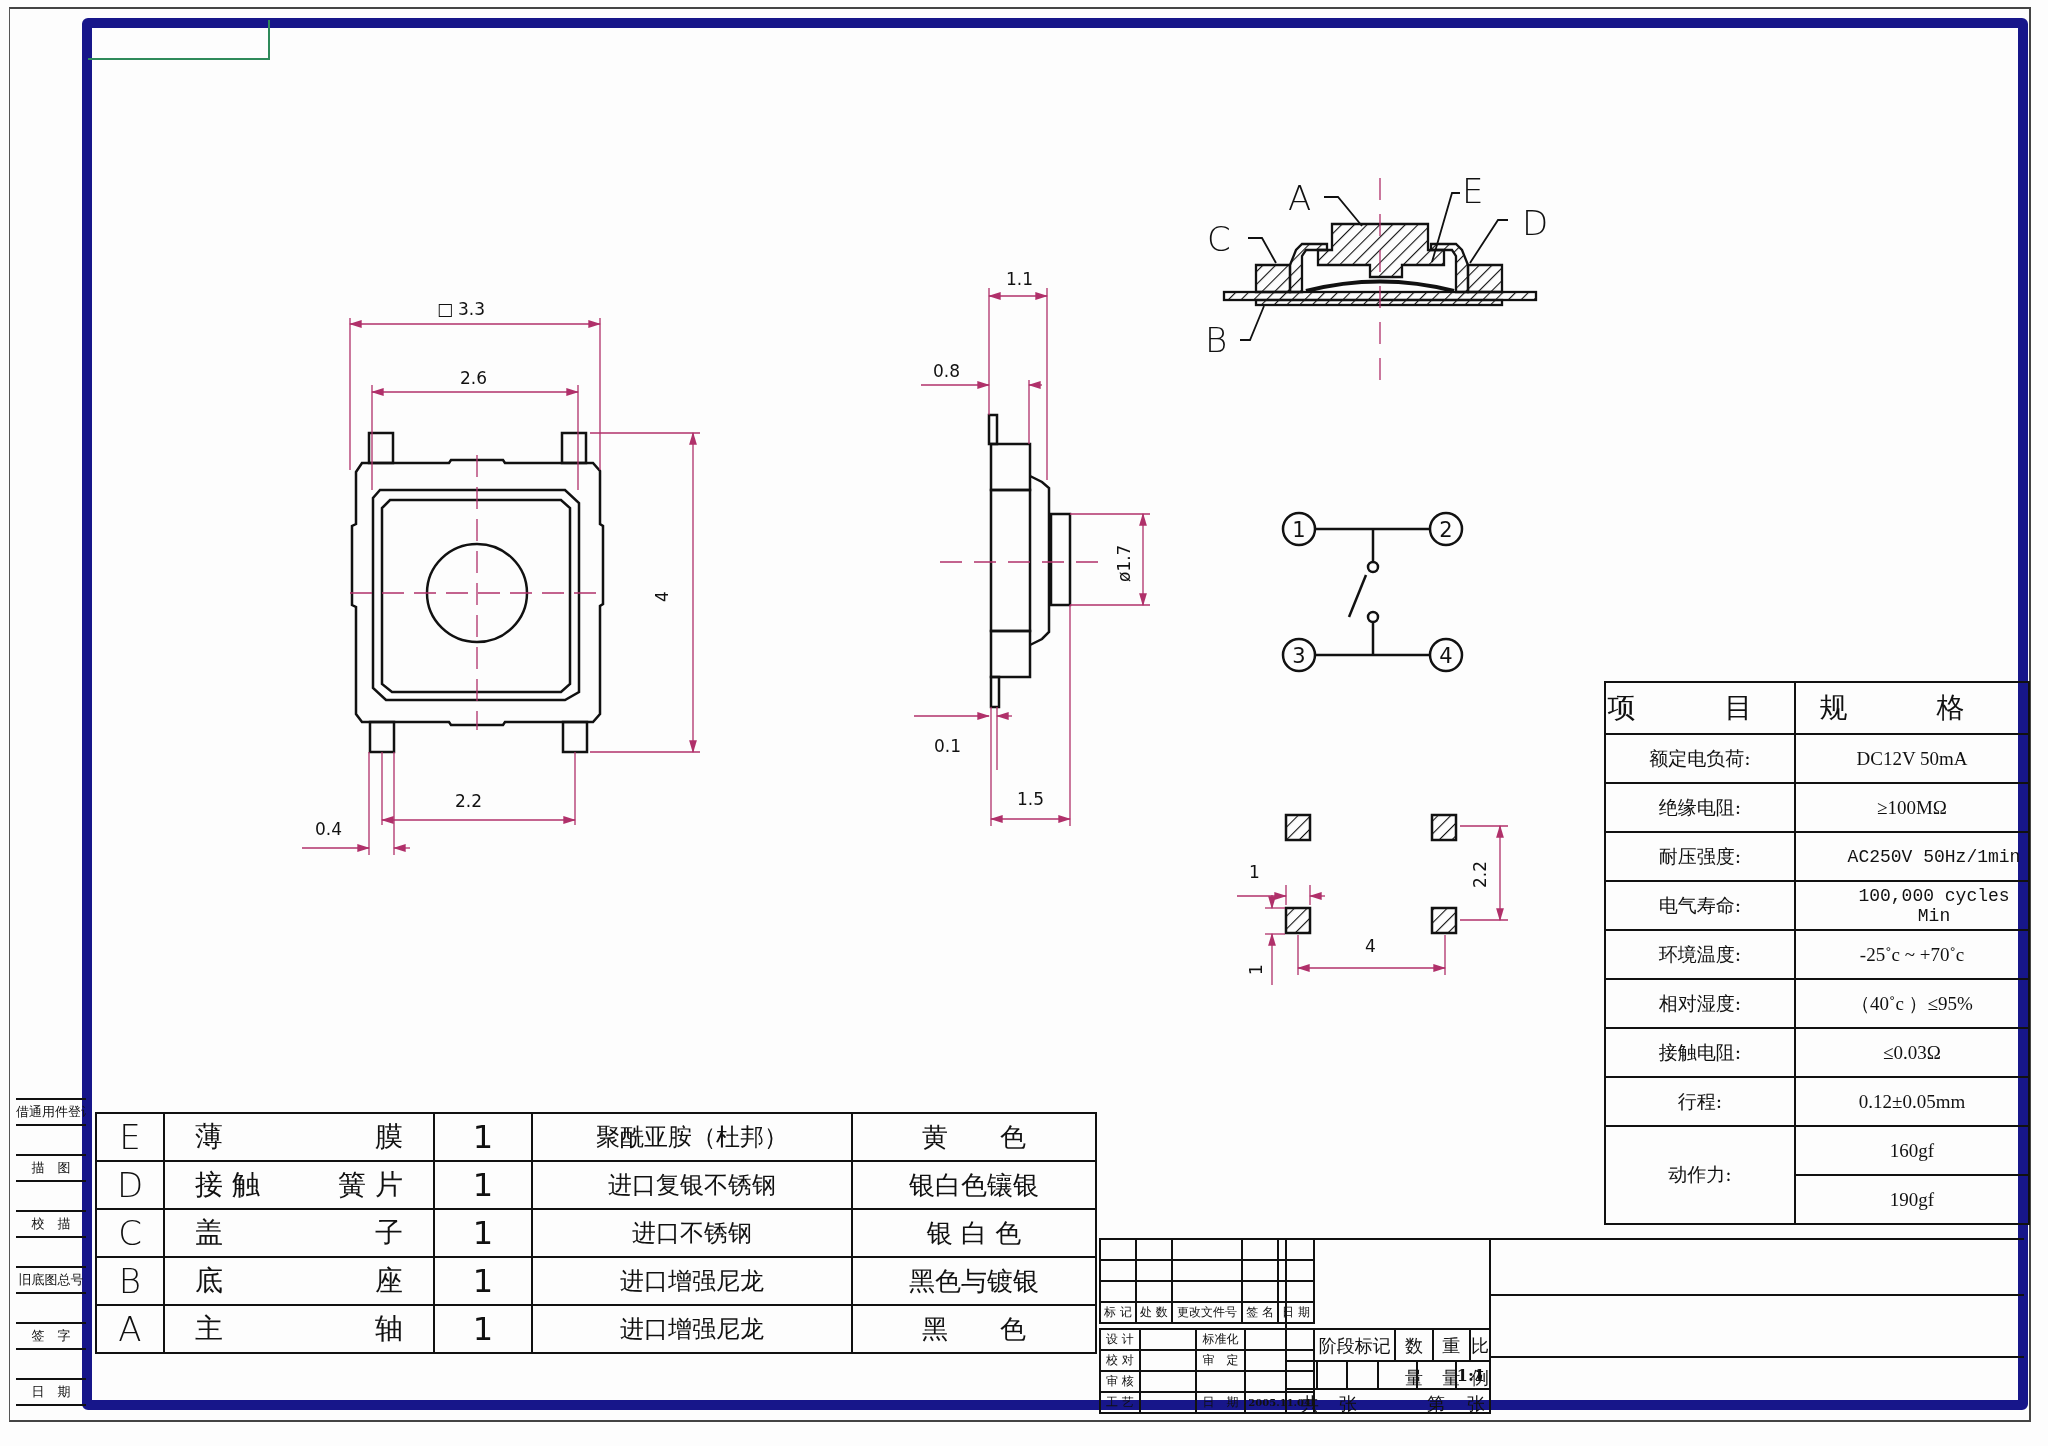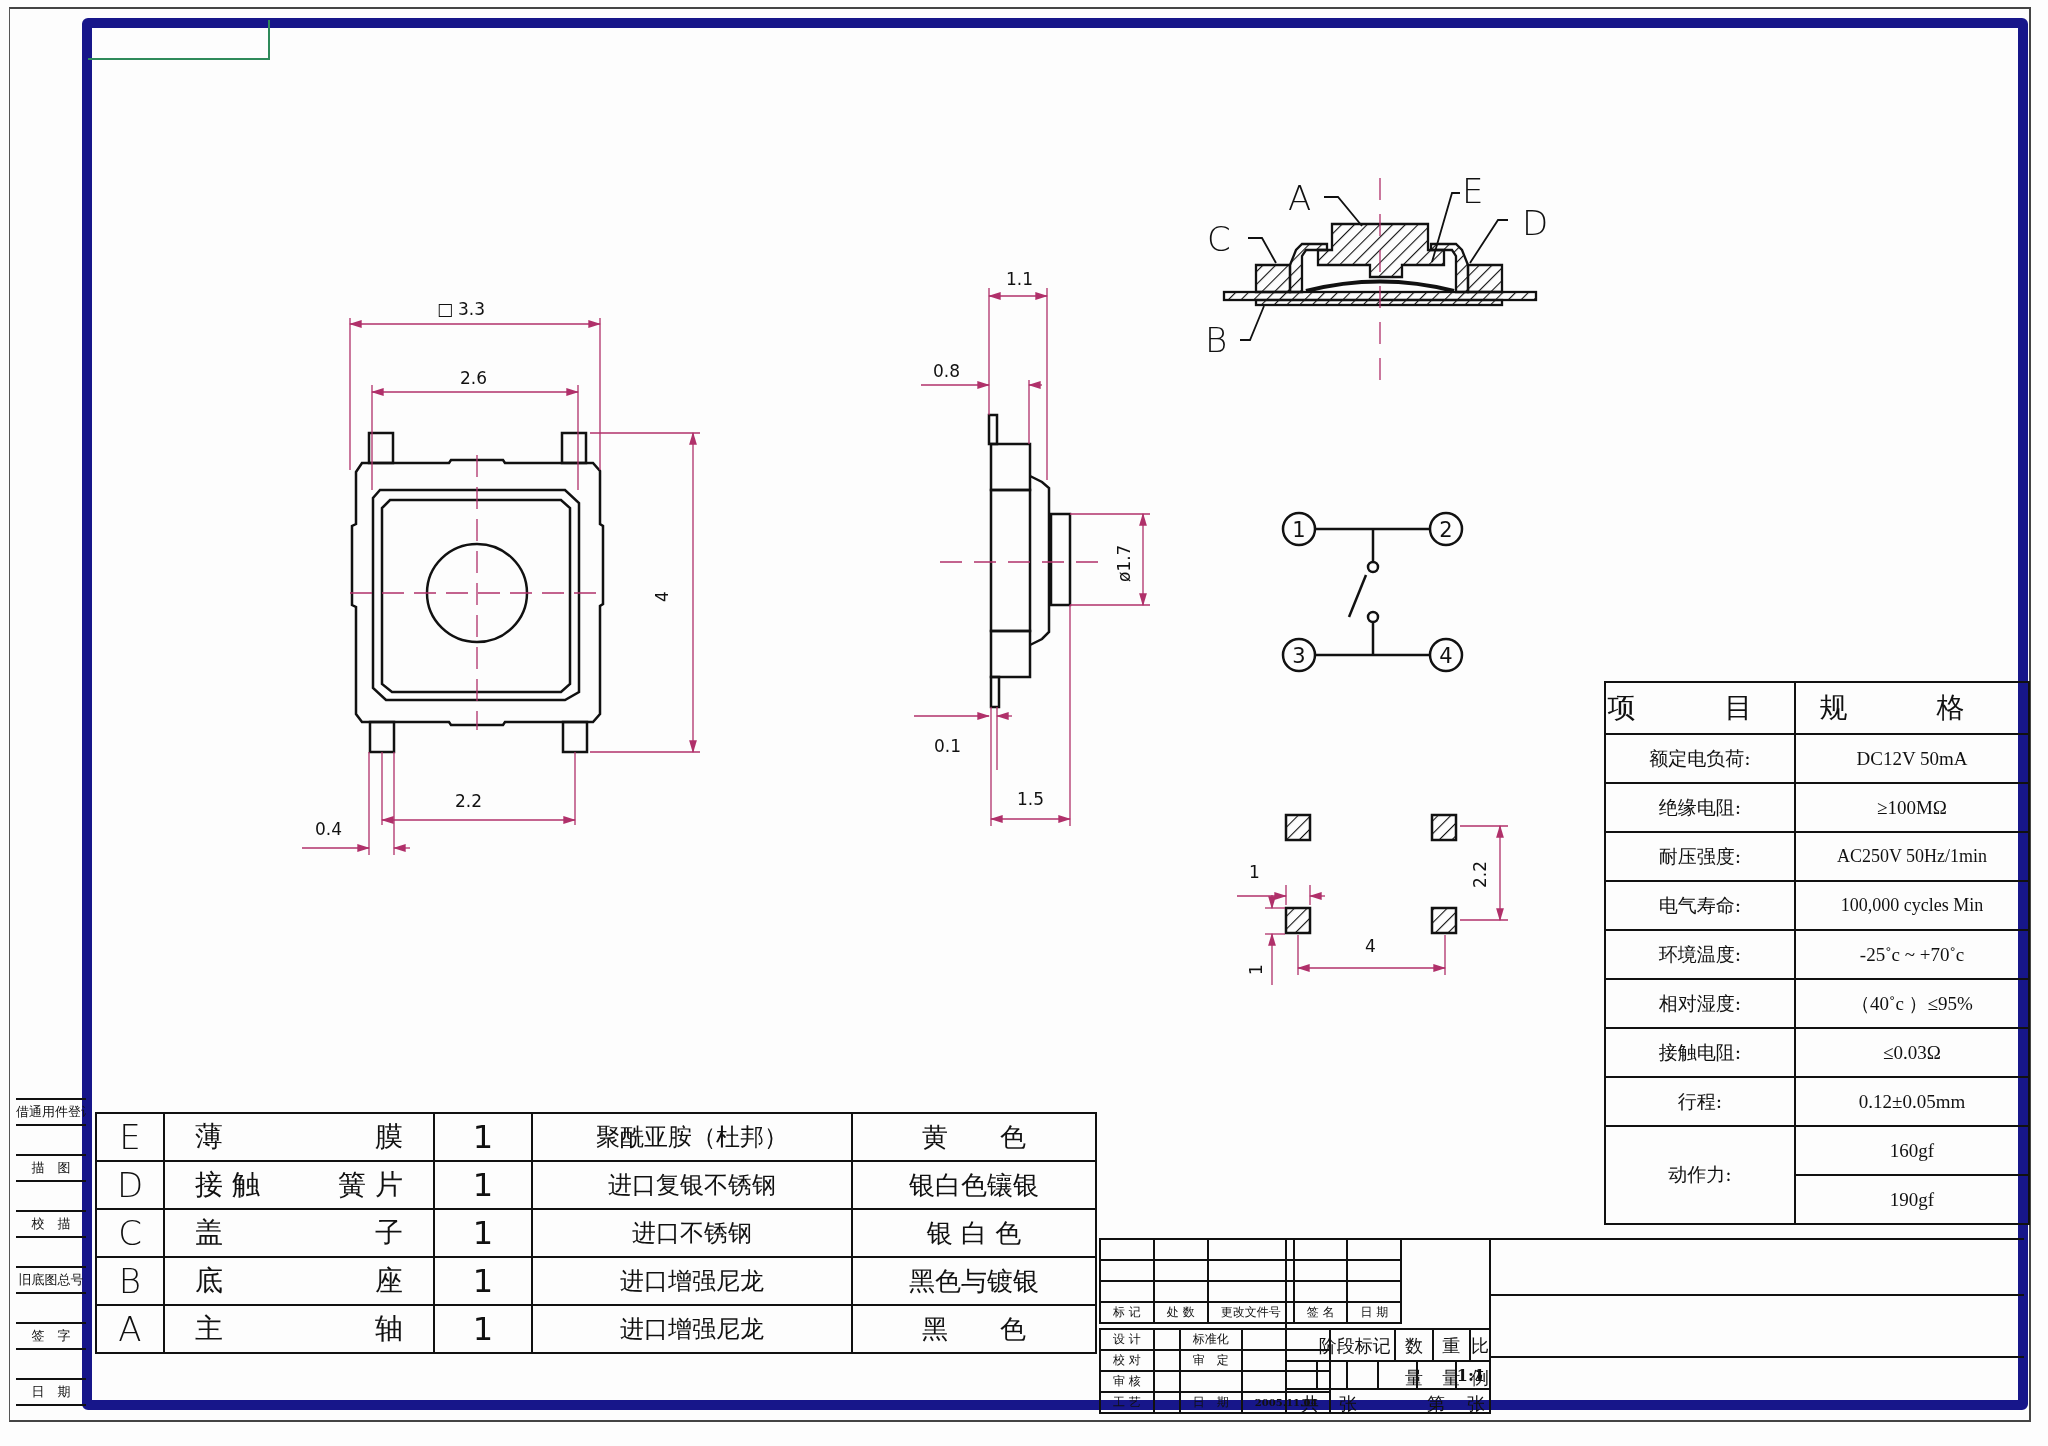--- a/index.html
+++ b/index.html
@@ -31,24 +31,24 @@
   .bom td.col { font-size:26px; }
   .bom tr.head td { font-size:32px; height:44px; }
   .spread { display:flex; justify-content:space-between; padding:0 30px; }
   
   .spec { position:absolute; left:1604px; top:681px; width:426px; }
   .spec td { border:2px solid #111; height:47px; text-align:center; padding:0;
              font-size:19px; font-family:"DejaVu Serif", serif; }
   .spec td.k { width:188px; }
   .spec tr.head td { font-size:28px; letter-spacing:40px; height:50px; }
   .spec td.v { font-family:"Liberation Serif", serif; font-size:19px;margin-top:12px; }
-  .spec td.mono { font-family:Liberation Serif, serif; font-size:18px; }
+  .spec td.mono { font-family:Liberation Mono, monospace; font-size:18px;padding-left:44px; }
   
   .tb-left { position:absolute; left:1099px; top:1238px; width:216px; }
-  .tb-left td { border:2px solid #111; height:19px; font-size:12px; padding:0 12px;
+  .tb-left td { border:2px solid #111; height:19px; font-size:12px; padding:0 2px;
                 font-family:"DejaVu Serif", serif; white-space:nowrap; text-align:center; }
   .tb-mid { position:absolute; left:1285px; top:1238px; width:206px; height:176px;
             border:2px solid #111; box-sizing:border-box; }
   .tb-right { position:absolute; left:1489px; top:1238px; width:535px; height:176px; }
   .tb-right .line { position:absolute; left:0; right:0; border-top:2px solid #111; }
   .phase-row { position:absolute; left:0; right:0; top:88px; height:32px; display:flex;
                border-top:2px solid #111;margin-left:28px; }
   .phase-row div { border-right:2px solid #111; font-size:18px; line-height:32px; text-align:center;
                    font-family:"DejaVu Serif", serif; }
   .phase-row div:last-child { border-right:none; }

